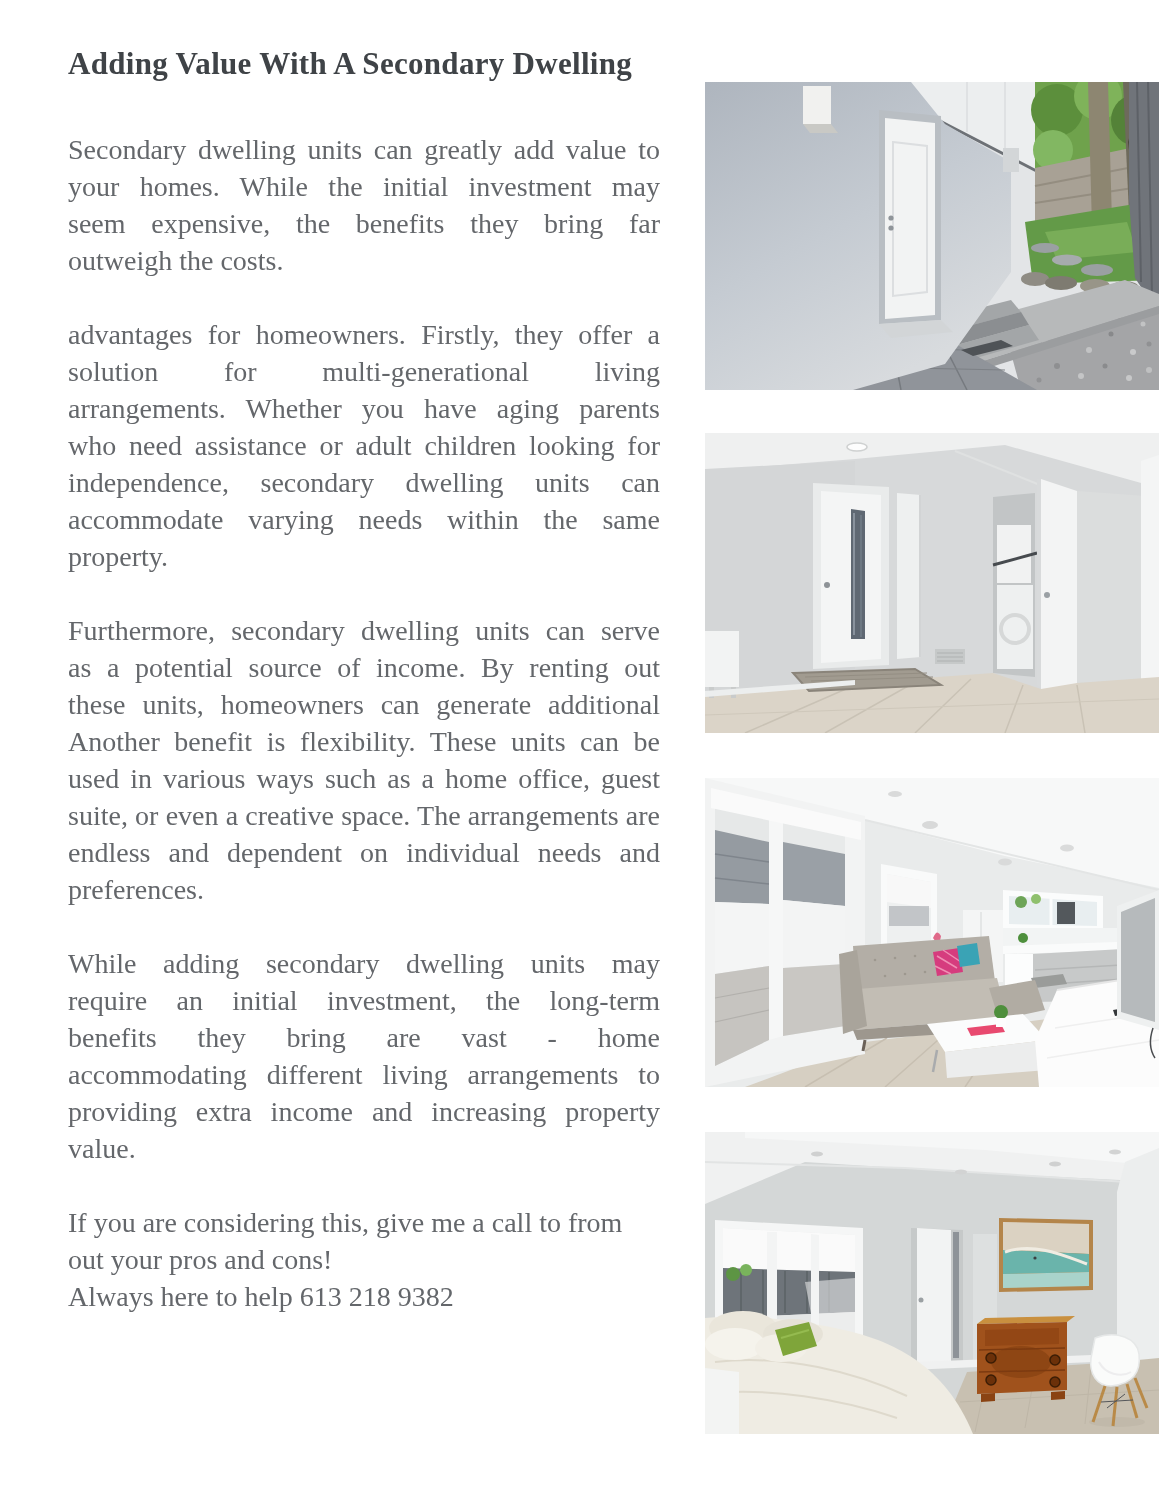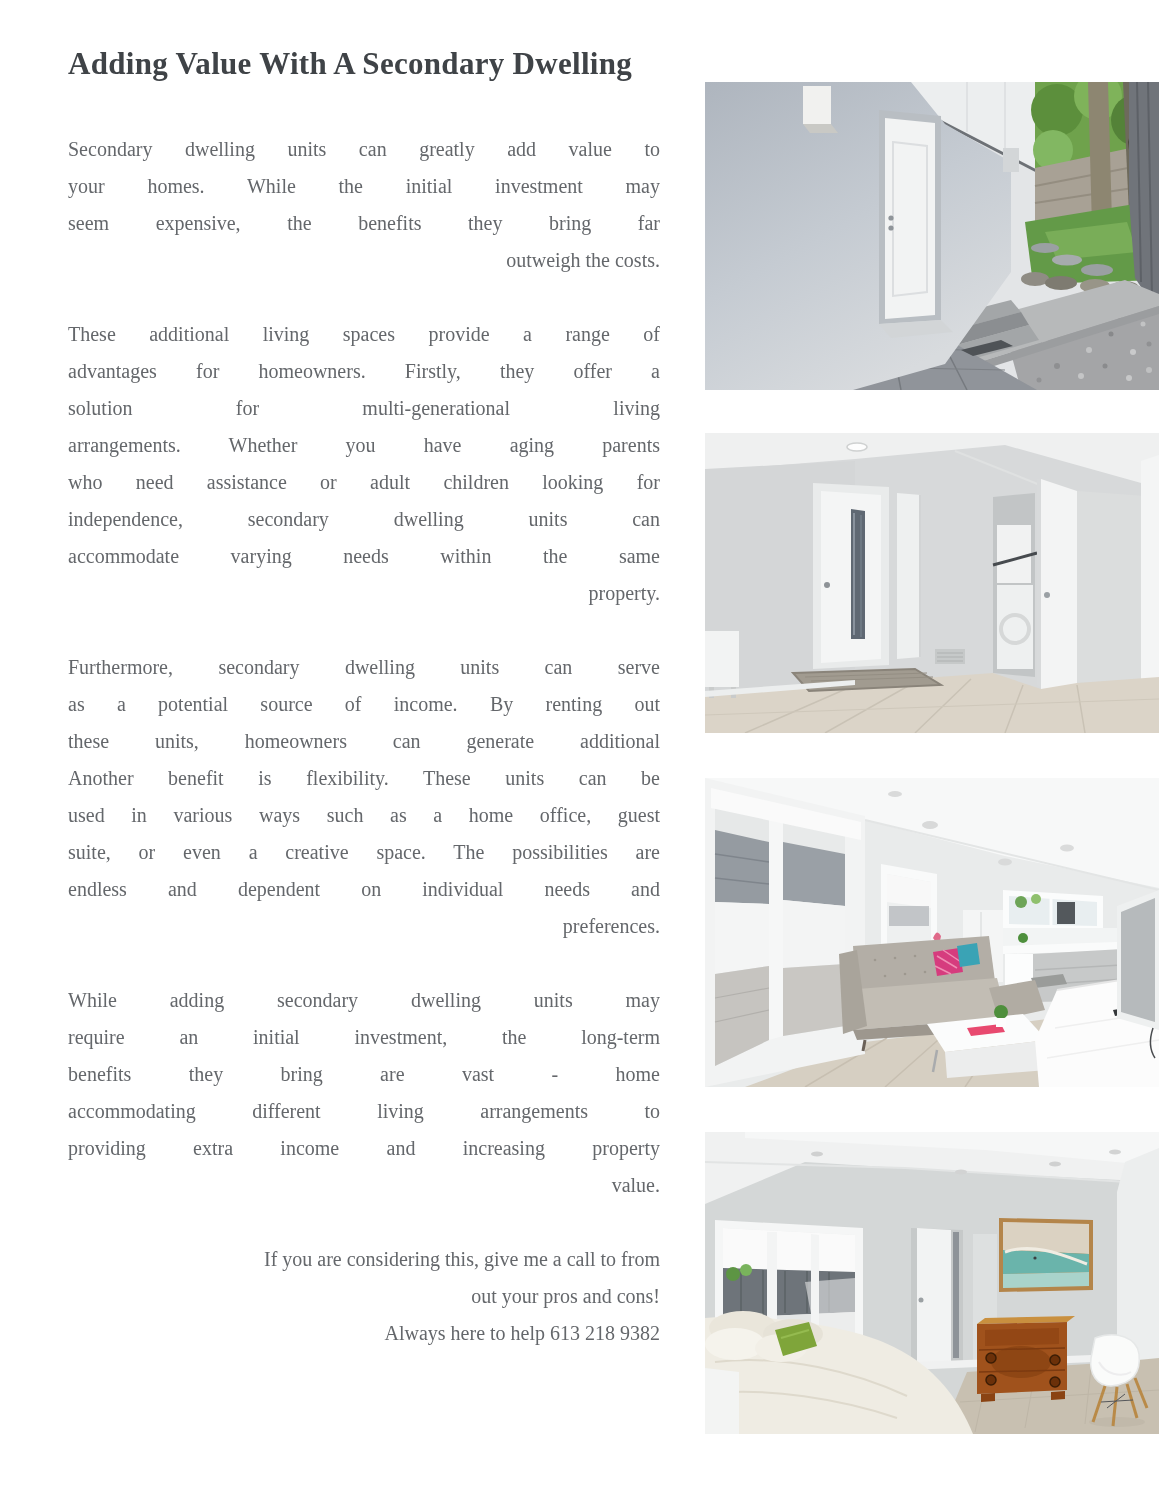--- a/index.html
+++ b/index.html
@@ -1,25 +1,25 @@
 <!DOCTYPE html>
 <html><head>
 <meta charset="utf-8">
 <style>
   html,body{margin:0;padding:0;background:#ffffff;}
   .page{position:relative;width:1159px;height:1491px;background:#ffffff;overflow:hidden;
         font-family:"Liberation Serif","DejaVu Serif",serif;}
   .title{position:absolute;left:68px;top:44px;width:600px;font-size:31px;line-height:40px;
          font-weight:bold;color:#3f4347;letter-spacing:0.3px;}
-  .body-text{position:absolute;left:68px;top:131px;width:592px;font-size:20px;line-height:37px;
+  .body-text{position:absolute;left:68px;top:131px;width:592px;font-size:28px;line-height:37px;
              color:#64676b;}
   .para{margin:0 0 37px 0;}
   .para.tight{margin-bottom:0;}
   .line{text-align:justify;text-align-last:justify;}
-  .line.last,.line.plain{text-align:right;text-align-last:auto;}
+  .line.last,.line.plain{text-align:left;text-align-last:auto;}
   .photo{position:absolute;left:705px;width:454px;overflow:hidden;background:#e8e9ea;}
   .photo svg{display:block;width:100%;height:100%;}
   #photo-1{top:82px;height:308px;}
   #photo-2{top:433px;height:300px;}
   #photo-3{top:778px;height:309px;}
   #photo-4{top:1132px;height:302px;}
 </style>
 </head>
 <body>
 
@@ -28,38 +28,37 @@
   <div class="title">Adding Value With A Secondary Dwelling</div>
 
   <div class="body-text">
     <div class="para">
       <div class="line">Secondary dwelling units can greatly add value to</div>
       <div class="line">your homes. While the initial investment may</div>
       <div class="line">seem expensive, the benefits they bring far</div>
       <div class="line last">outweigh the costs.</div>
     </div>
     <div class="para">
-      <div class="line">These additional living spaces provide a range of</div>
       <div class="line">advantages for homeowners. Firstly, they offer a</div>
       <div class="line">solution for multi-generational living</div>
       <div class="line">arrangements. Whether you have aging parents</div>
       <div class="line">who need assistance or adult children looking for</div>
       <div class="line">independence, secondary dwelling units can</div>
       <div class="line">accommodate varying needs within the same</div>
       <div class="line last">property.</div>
     </div>
     <div class="para tight">
       <div class="line">Furthermore, secondary dwelling units can serve</div>
       <div class="line">as a potential source of income. By renting out</div>
       <div class="line">these units, homeowners can generate additional</div>
     </div>
     <div class="para">
       <div class="line">Another benefit is flexibility. These units can be</div>
       <div class="line">used in various ways such as a home office, guest</div>
-      <div class="line">suite, or even a creative space. The possibilities are</div>
+      <div class="line">suite, or even a creative space. The arrangements are</div>
       <div class="line">endless and dependent on individual needs and</div>
       <div class="line last">preferences.</div>
     </div>
     <div class="para">
       <div class="line">While adding secondary dwelling units may</div>
       <div class="line">require an initial investment, the long-term</div>
       <div class="line">benefits they bring are vast - home</div>
       <div class="line">accommodating different living arrangements to</div>
       <div class="line">providing extra income and increasing property</div>
       <div class="line last">value.</div>

